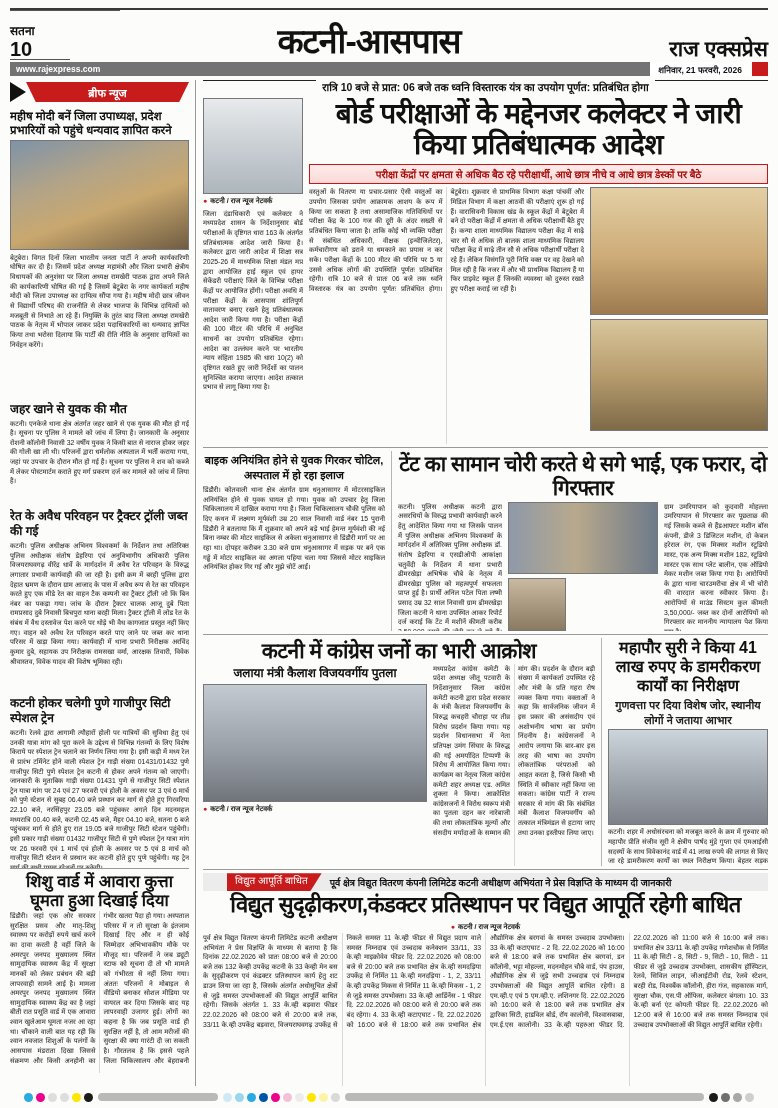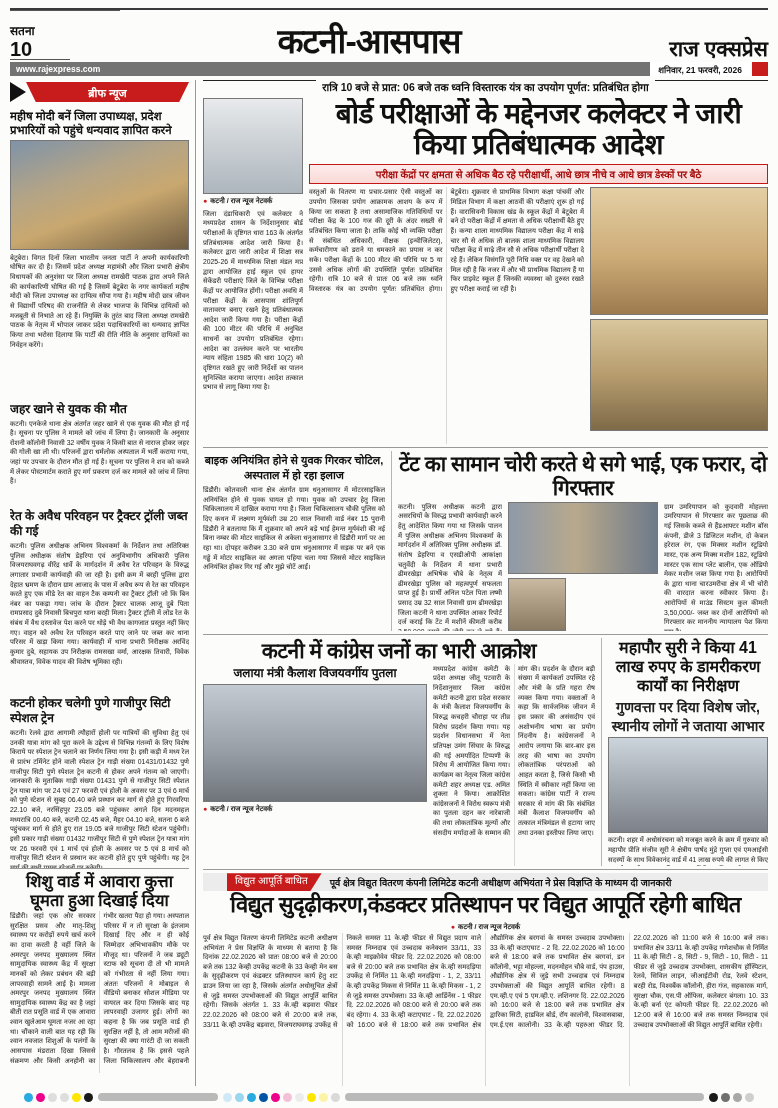--- a/index.html
+++ b/index.html
@@ -94,21 +94,21 @@
   .congress { width:392px; overflow:hidden; display:flex; flex-direction:column; }
   .con-h { font-size:21px; font-weight:800; text-align:center; line-height:1.1; letter-spacing:-0.5px; margin:1px 0 2px 0; }
   .con-grid { flex:1; display:flex; gap:6px; overflow:hidden; }
   .con-left { width:224px; display:flex; flex-direction:column; }
   .con-sub { font-size:12px; font-weight:800; text-align:center; margin-bottom:3px; }
   .photo-congress { width:100%; height:118px;
       background:linear-gradient(180deg,#c3cad2 0%,#9aa0a8 55%,#70757c 100%); }
   .con-grid .cols2 { flex:1; }
   .mayor { flex:1; overflow:hidden; display:flex; flex-direction:column; }
   .mayor-h { font-size:16px; font-weight:700; text-align:center; line-height:1.2; }
-  .mayor-sub { font-size:14px; font-weight:700; text-align:center; color:#222; margin:2px 0; }
+  .mayor-sub { font-size:11px; font-weight:700; text-align:center; color:#222; margin:2px 0; }
   .photo-mayor { width:100%; height:96px; margin-bottom:2px;
       background:linear-gradient(180deg,#cdd5dc 0%,#a3aab2 50%,#7d8189 100%); }
   .mayor .body { flex:1; }
 
   
   .power { height:216px; overflow:hidden; display:flex; flex-direction:column; }
   .power-kickbar { display:flex; align-items:center; background:#ececec; height:18px; gap:8px; }
   .power-badge { background:#c81c1c; color:#fff; font-size:10px; font-weight:400; height:100%;
                  display:flex; align-items:center; padding:0 14px 4px 8px;
                  clip-path:polygon(0 0,100% 0,88% 100%,0 100%);margin-left:24px; }

